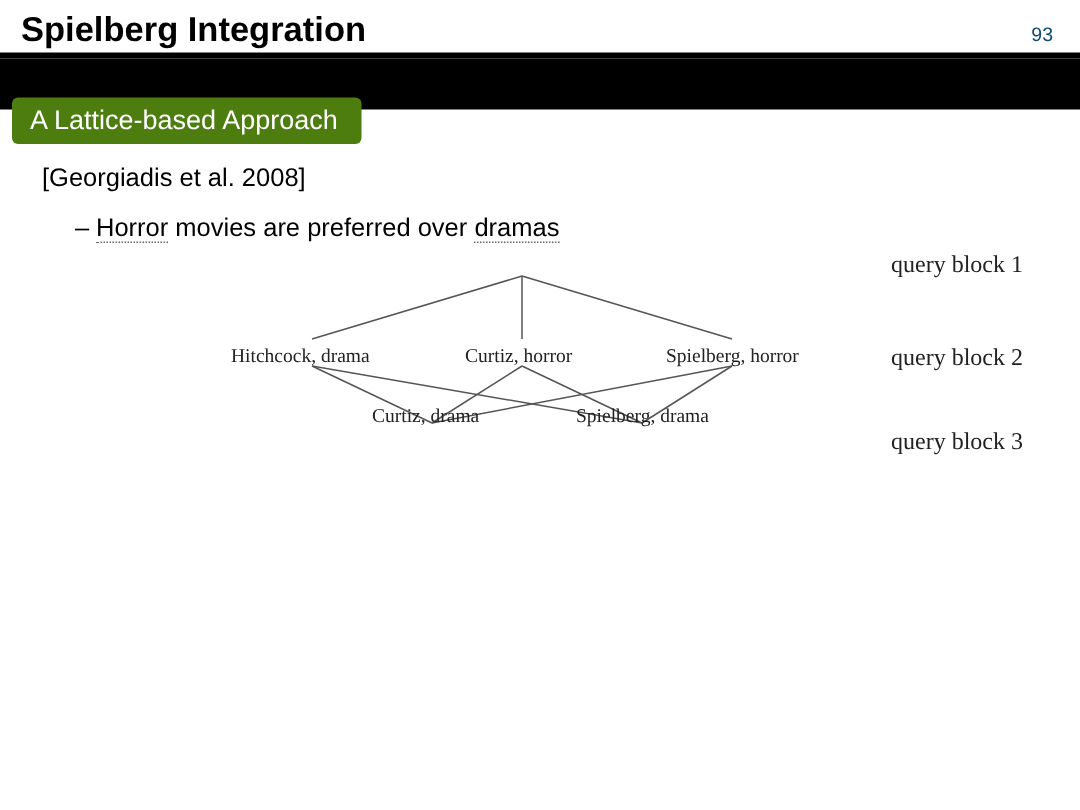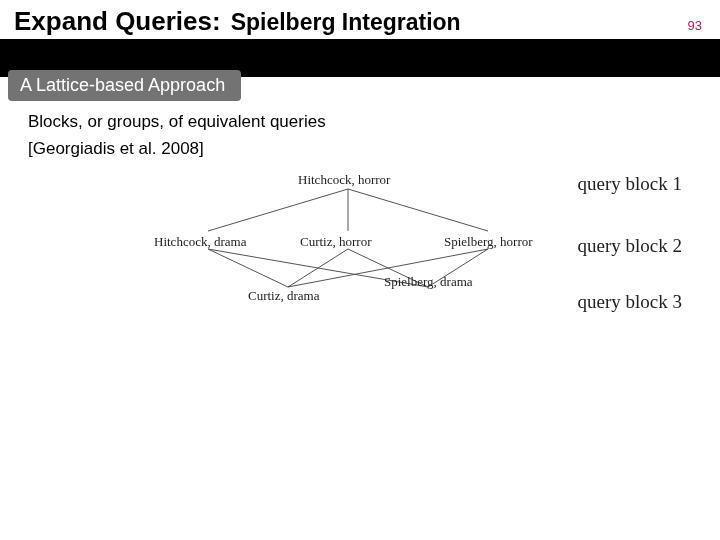--- a/index.html
+++ b/index.html
@@ -1,75 +1,75 @@
 <!DOCTYPE html>
 <html><head>
 <meta charset="utf-8">
 <style>
   html,body{margin:0;padding:0;width:720px;height:540px;font-family:Verdana,Geneva,sans-serif;background:#fff;color:#000;}
   .titlebar{background:#fff;padding:6px 10px 2px 14px;border-bottom:4px solid #000;display:flex;align-items:baseline;gap:10px;}
   .titlebar .main{font-size:26px;font-weight:700;}
   .titlebar .sub{font-size:23px;font-weight:700;}
   .titlebar .spacer{flex:1;}
-  .titlebar .pgnum{font-size:13px;color:#be185d;margin-right:8px;}
+  .titlebar .pgnum{font-size:13px;color:#0c4a6e;margin-right:8px;}
   .blackband{height:34px;background:#000;}
-  .section-pill{display:inline-block;background:#737373;color:#fff;font-size:18px;padding:5px 16px 5px 12px;border-radius:4px;margin:-24px 0 0 8px;position:relative;top:0;}
+  .section-pill{display:inline-block;background:#4d7c0f;color:#fff;font-size:18px;padding:5px 16px 5px 12px;border-radius:4px;margin:-24px 0 0 8px;position:relative;top:0;}
   .content{padding:8px 28px 0 28px;font-size:17px;line-height:1.35;}
   .lvl0{margin:2px 0;}
   .ul1{margin:0 0 0 22px;padding:0;}
   .ul1 li{list-style:none;position:relative;padding-left:14px;margin:2px 0;}
   .ul1 li::before{content:"–";position:absolute;left:0;}
   .citation{text-align:left;margin:4px 10px 10px 0;}
   .udot{border-bottom:1px dotted #666;}
   .usolid{text-decoration:underline;}
   .diagram{position:relative;height:140px;margin:2px 30px 0 120px;font-family:Georgia,'Times New Roman',serif;font-size:13px;color:#222;}
   .diagram .node{position:absolute;white-space:nowrap;}
-  .diagram .qlabel{position:absolute;right:-20px;white-space:nowrap;font-size:19px;}
+  .diagram .qlabel{position:absolute;right:-20px;white-space:nowrap;font-size:16px;}
   .diagram svg{position:absolute;left:0;top:0;}
 </style>
 </head>
 <body>
 
 
 
 <div class="titlebar">
-  <span class="main">Expand Queries:</span>
   <span class="sub">Spielberg Integration</span>
   <span class="spacer"></span>
   <span class="pgnum">93</span>
 </div>
 <div class="blackband"></div>
 <div class="section-pill">A Lattice-based Approach</div>
 
 <div class="content">
-  <div class="lvl0">Blocks, or groups, of equivalent queries</div>
   <div class="citation">[Georgiadis et al. 2008]</div>
 
   <ul class="ul1">
+    <li>
+      <span class="udot">Horror</span><span> movies are preferred over </span><span class="udot">dramas</span>
+    </li>
   </ul>
 
   <div class="diagram">
     <svg width="560" height="140">
       <g stroke="#555" stroke-width="1" fill="none">
         <line x1="200" y1="18" x2="60" y2="60"></line>
         <line x1="200" y1="18" x2="200" y2="60"></line>
         <line x1="200" y1="18" x2="340" y2="60"></line>
         <line x1="60" y1="78" x2="140" y2="116"></line>
         <line x1="60" y1="78" x2="280" y2="116"></line>
         <line x1="200" y1="78" x2="140" y2="116"></line>
         <line x1="200" y1="78" x2="280" y2="116"></line>
         <line x1="340" y1="78" x2="140" y2="116"></line>
         <line x1="340" y1="78" x2="280" y2="116"></line>
       </g>
     </svg>
-    <div class="node" style="left:150px;top:0;">Hitchcock, horror</div>
     <div class="node" style="left:6px;top:62px;text-align:center;">Hitchcock, drama</div>
-    <div class="node" style="left:152px;top:62px;">Curtiz, horror</div>
+    <div class="node" style="left:162px;top:62px;">Curtiz, horror</div>
     <div class="node" style="left:296px;top:62px;">Spielberg, horror</div>
-    <div class="node" style="left:100px;top:116px;">Curtiz, drama</div>
+    <div class="node" style="left:100px;top:102px;">Curtiz, drama</div>
     <div class="node" style="left:236px;top:102px;">Spielberg, drama</div>
     <div class="qlabel" style="top:0;">query block 1</div>
     <div class="qlabel" style="top:62px;">query block 2</div>
     <div class="qlabel" style="top:118px;">query block 3</div>
   </div>
 </div>
 
 
 
 

